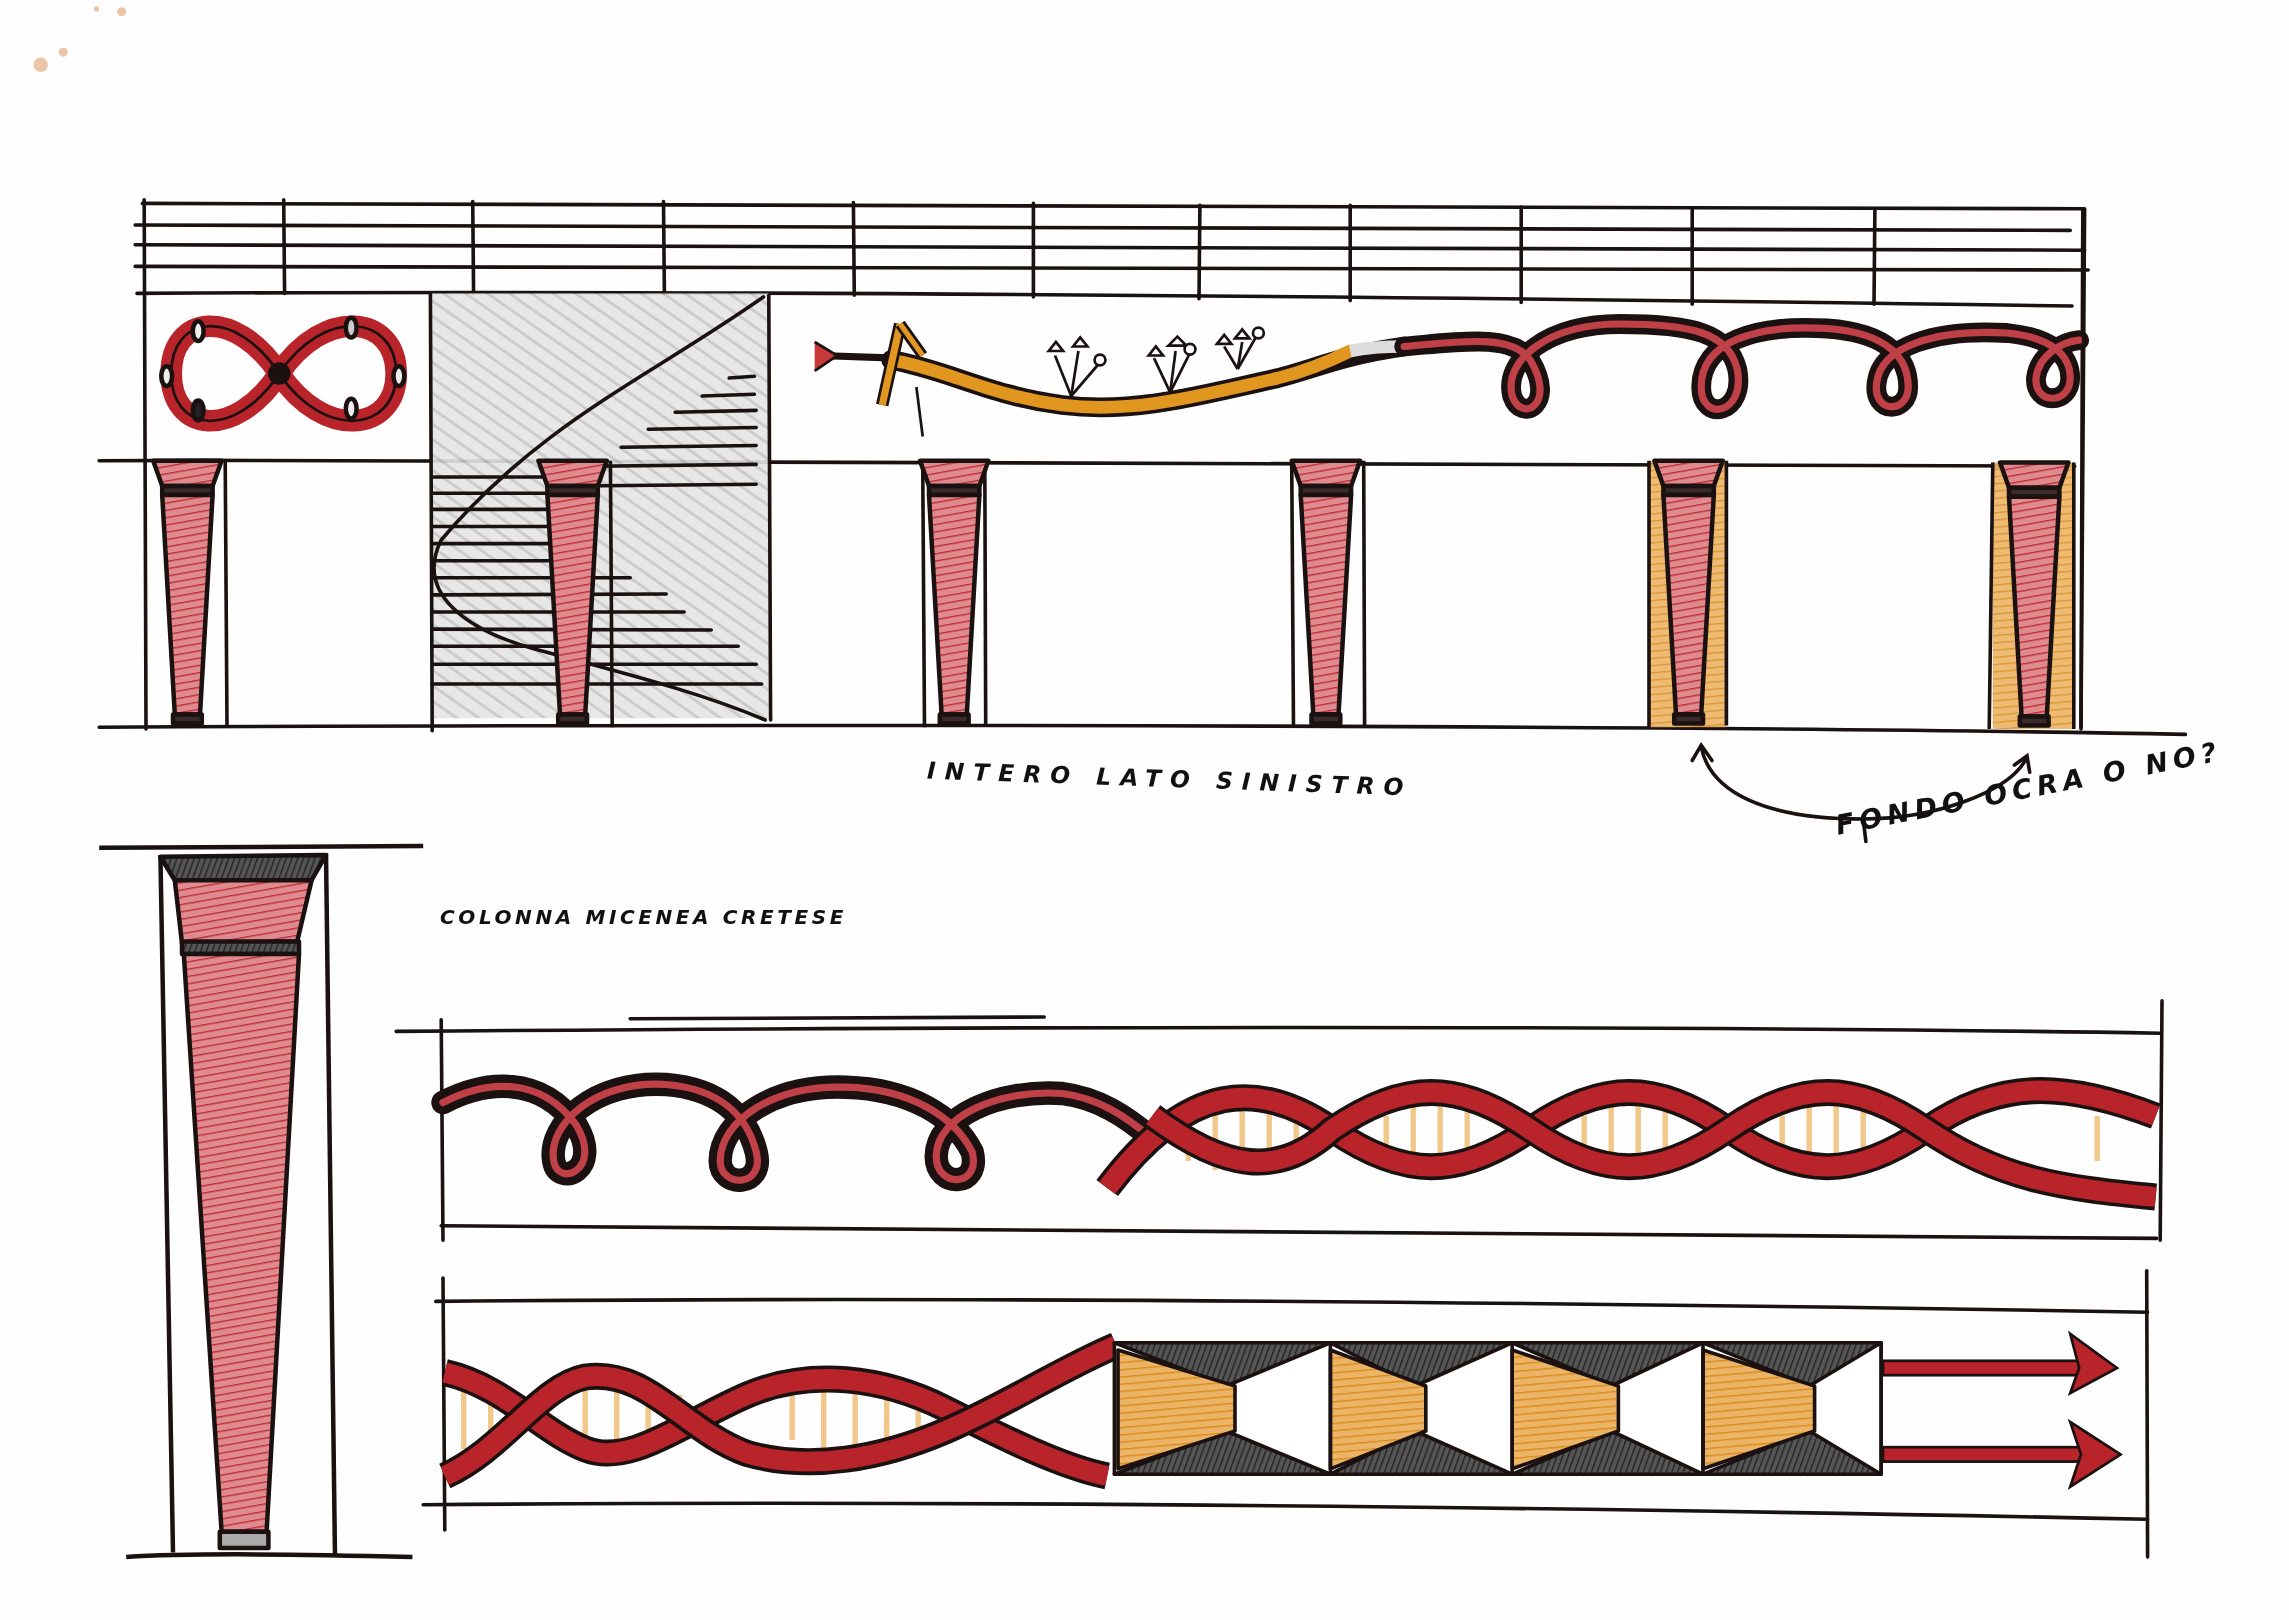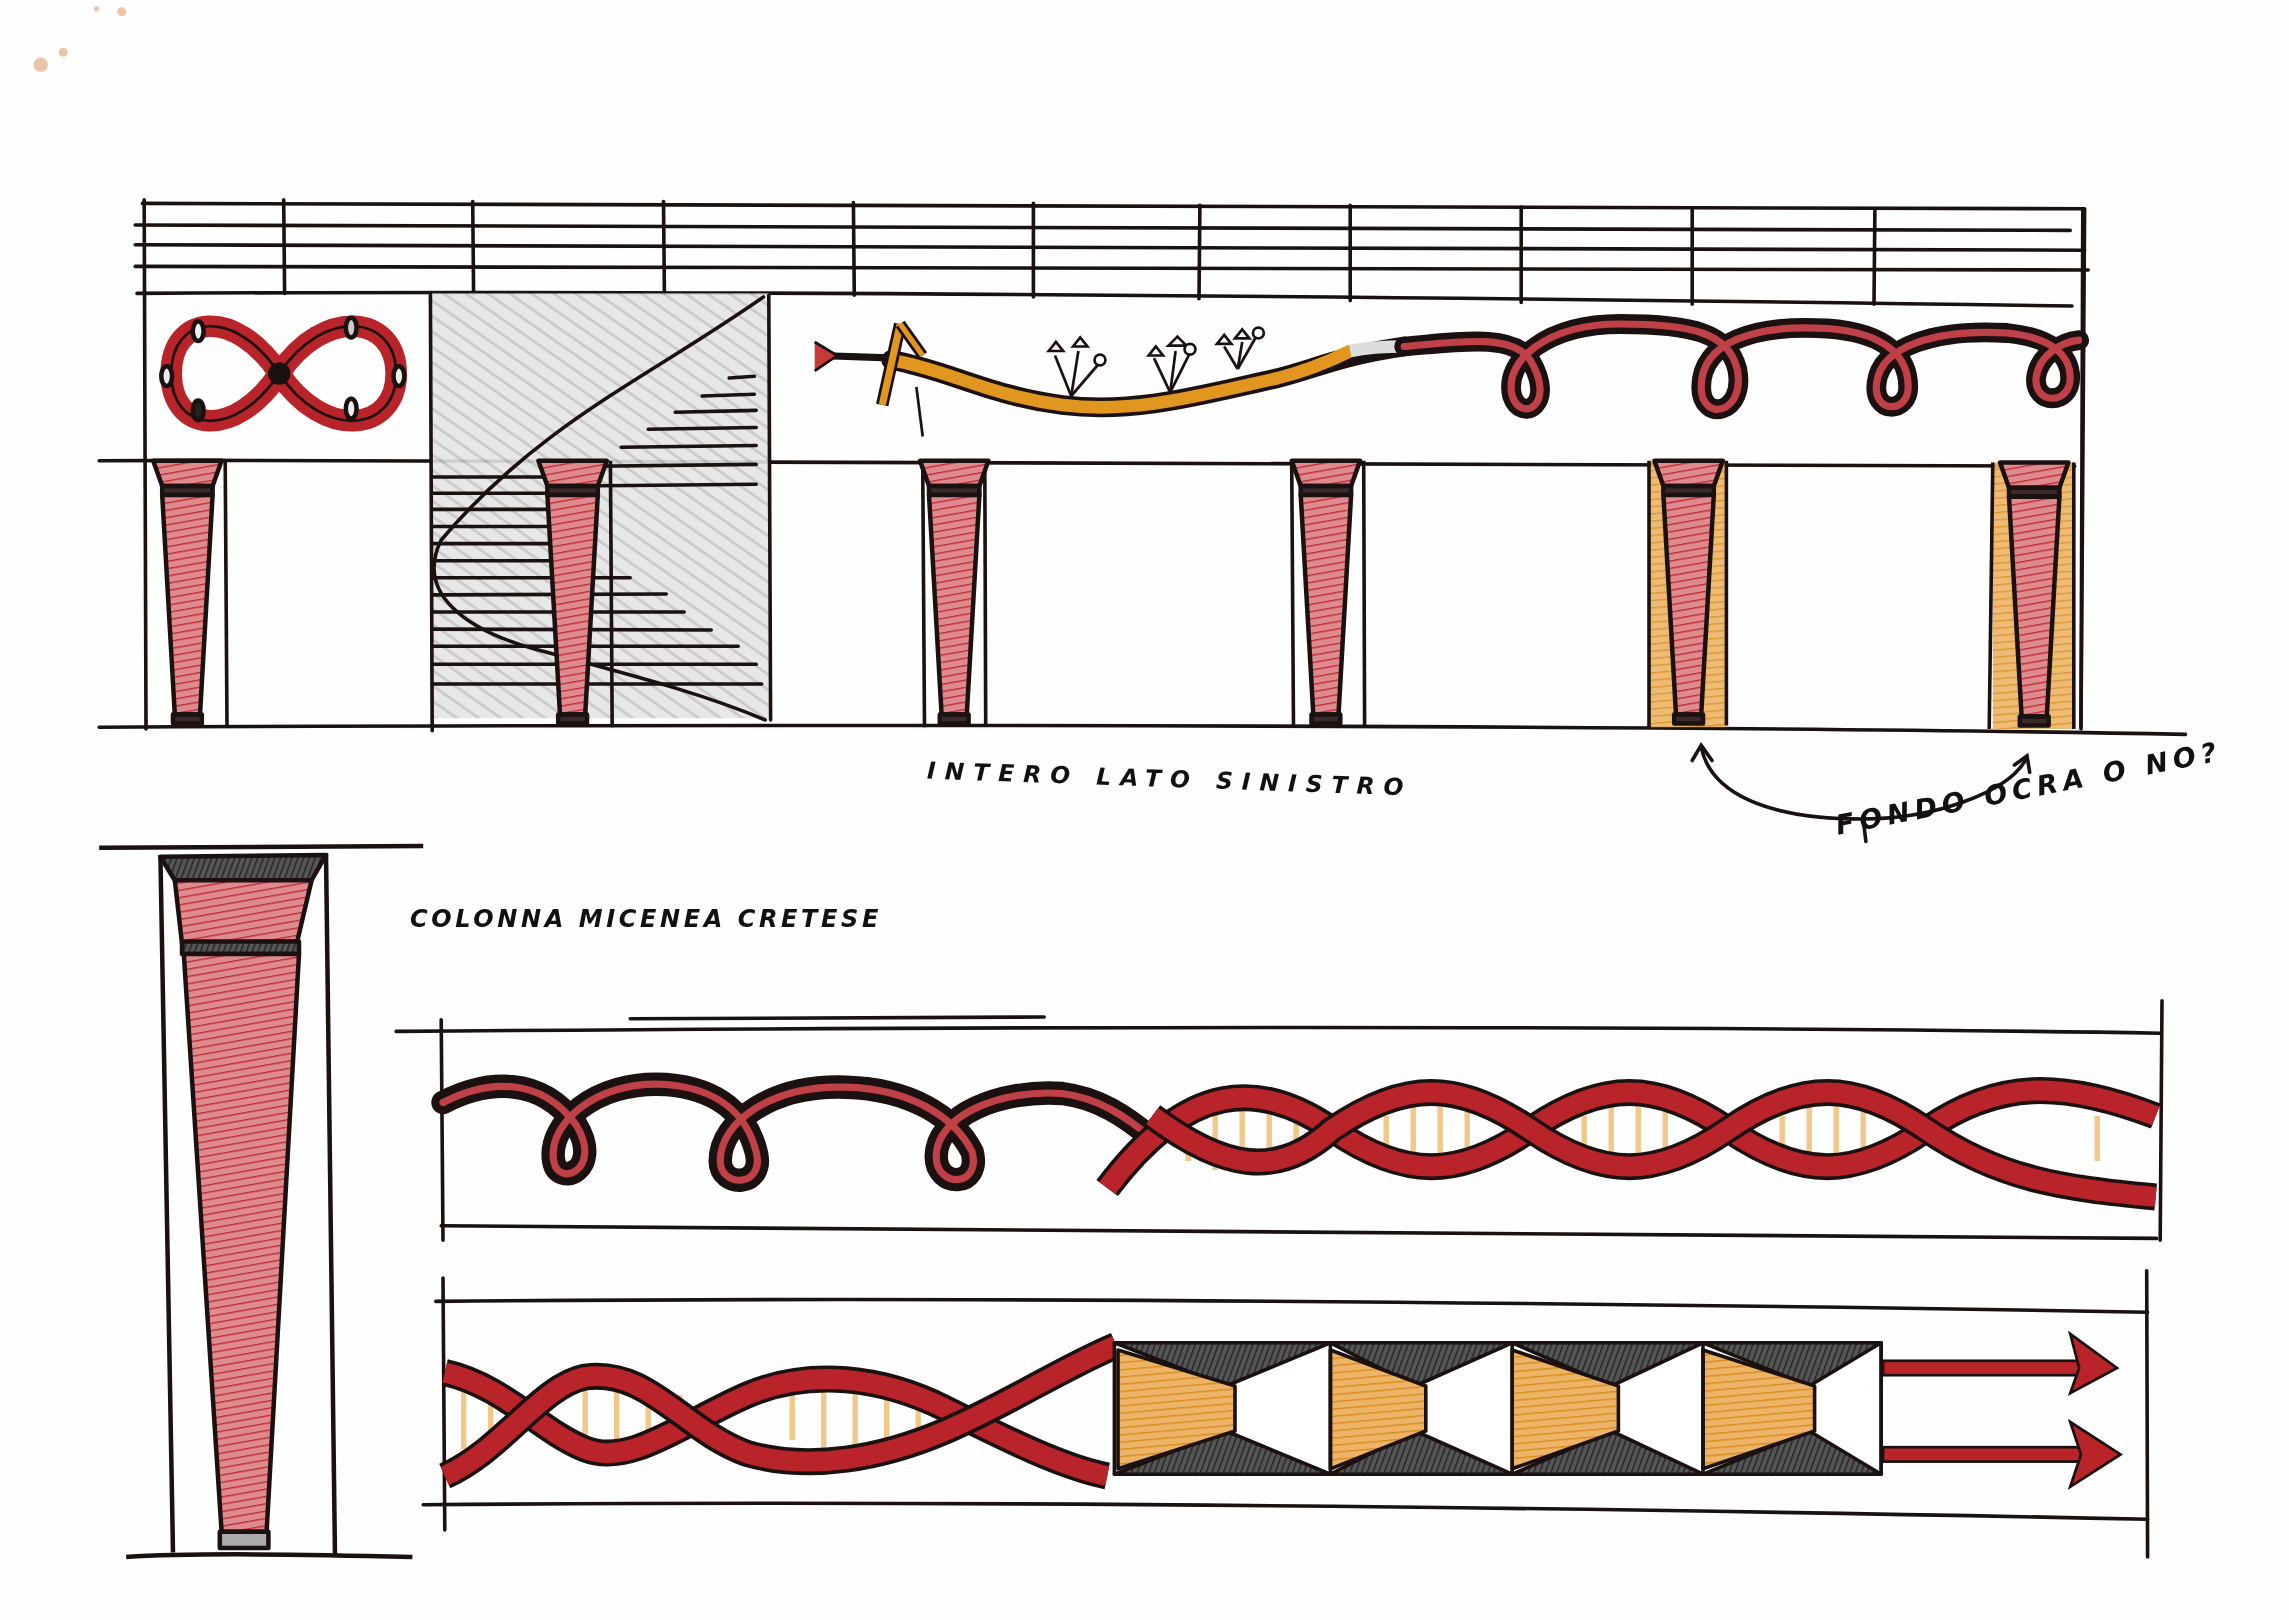--- a/index.html
+++ b/index.html
@@ -6,21 +6,21 @@
   body { width: 2290px; height: 1620px; position: relative; overflow: hidden; font-family: "DejaVu Sans", sans-serif; }
   .sheet { position: absolute; left: 0; top: 0; width: 2290px; height: 1620px; background: #fefefe; }
   svg.drawing { position: absolute; left: 0; top: 0; }
   .label {
     position: absolute; color: #111; font-family: "DejaVu Sans", sans-serif;
     font-weight: bold; letter-spacing: 5.4px; white-space: nowrap;
     font-style: italic;
   }
   .lbl-left { left: 927px; top: 765px; font-size: 23.4px; transform: rotate(2deg); letter-spacing: 9px; }
   .lbl-ochre { left: 1836px; top: 810px; font-size: 27px; transform: rotate(-11deg); transform-origin: left center; }
-  .lbl-column { left: 410px; top: 905px; font-size: 24px; letter-spacing: 3.6px; }
+  .lbl-column { left: 440px; top: 905px; font-size: 20px; letter-spacing: 3.6px; }
 </style>
 </head>
 <body>
 
 <div class="sheet">
 <svg class="drawing" width="2290" height="1620" viewBox="0 0 2544 1800" xmlns="http://www.w3.org/2000/svg">
   <defs>
     <pattern id="graphiteHatch" width="14" height="14" patternUnits="userSpaceOnUse" patternTransform="rotate(-55)">
       <rect width="14" height="14" fill="#e4e4e4"></rect>
       <line x1="0" y1="0" x2="0" y2="14" stroke="#c4c4c4" stroke-width="6"></line>

